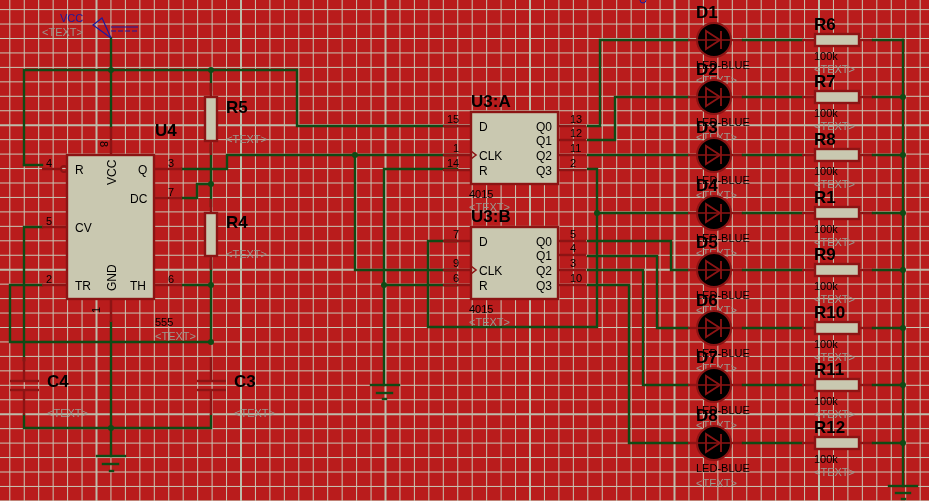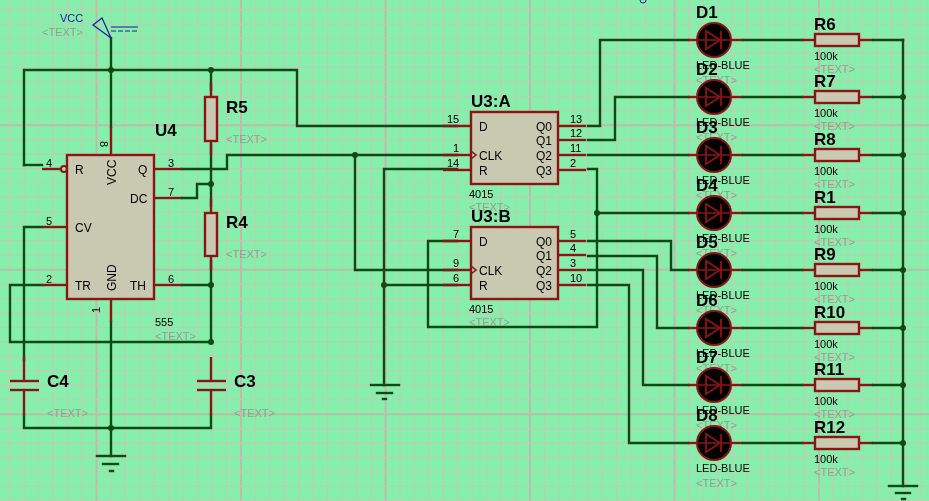--- a/index.html
+++ b/index.html
@@ -1,16 +1,16 @@
 <!DOCTYPE html>
 <html><head>
 <meta charset="utf-8">
 <style>
   html,body{margin:0;padding:0;background:#dddcca;}
-  #canvas{position:relative;width:929px;height:501px;overflow:hidden;background:#86efac;}
+  #canvas{position:relative;width:929px;height:501px;overflow:hidden;background:#b91c1c;}
   svg{position:absolute;left:0;top:0;}
   .wire{stroke:#0f4a14;stroke-width:2.4;fill:none;stroke-linecap:square;}
   .pin{stroke:#8c1414;stroke-width:2.4;fill:none;}
   .body{fill:#c9c8b0;stroke:#8c1414;stroke-width:2.4;}
   .dot{fill:#0f4a14;}
   .lbl{font-family:"Liberation Sans",sans-serif;font-size:17px;font-weight:bold;fill:#000;}
   .txt{font-family:"Liberation Sans",sans-serif;font-size:11px;fill:#9a9a90;}
   .pn{font-family:"Liberation Sans",sans-serif;font-size:11px;fill:#000;}
   .pinname{font-family:"Liberation Sans",sans-serif;font-size:12px;fill:#000;}
   .val{font-family:"Liberation Sans",sans-serif;font-size:11px;fill:#000;}

